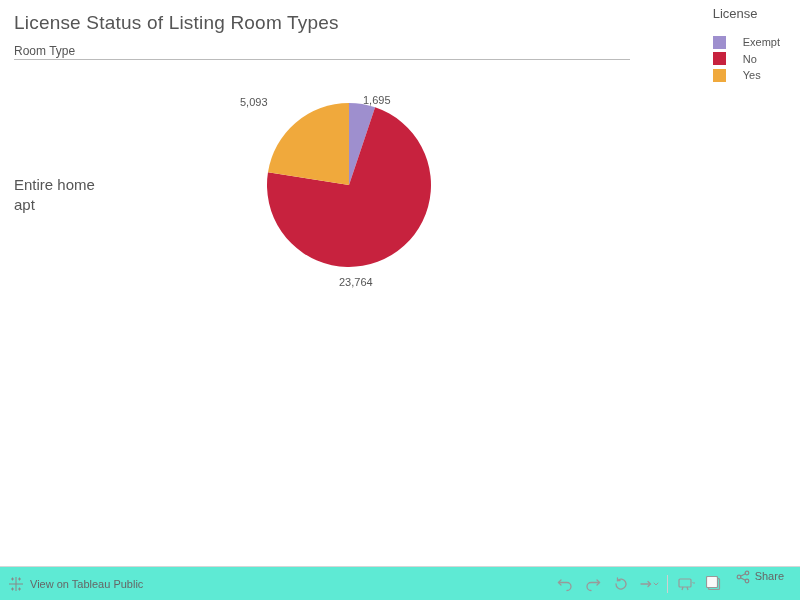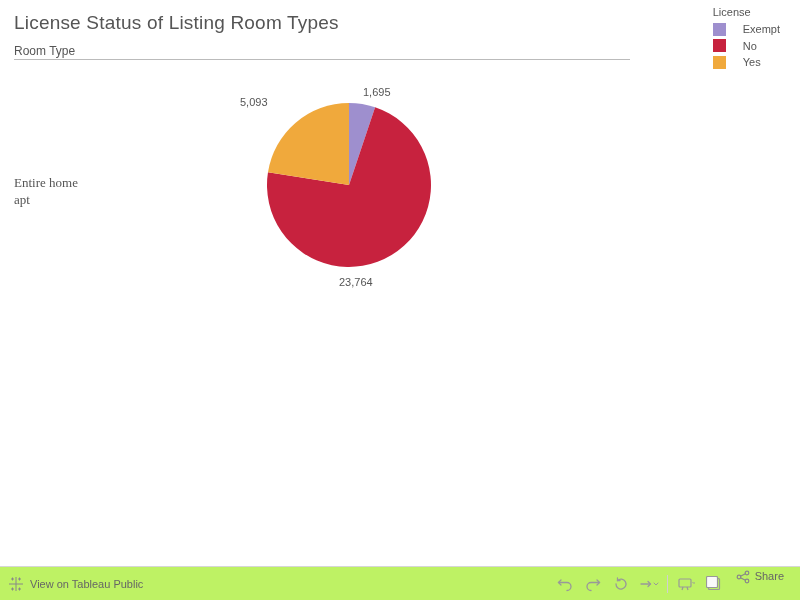--- a/index.html
+++ b/index.html
@@ -37,22 +37,22 @@
     background: #bbb;
   }
   .legend {
     position: absolute;
     right: 20px;
     top: 6px;
     font-size: 11px;
     color: #555;
   }
   .legend-title {
-    font-size: 11px;
-    margin-bottom: 3px;
+    font-size: 13px;
+    margin-bottom: 13px;
     color: #555;
   }
   .legend-item {
     display: flex;
     align-items: center;
     gap: 17px;
     line-height: 1.5;
   }
   .swatch {
     width: 13px;
@@ -66,43 +66,42 @@
     width: 616px;
     height: 495px;
   }
   .row {
     position: relative;
     width: 100%;
   }
   .row-label {
     position: absolute;
     left: 0;
-    font-size: 13px;
+    font-size: 15px;
     color: #555;
     line-height: 1.3;
-    font-family: Liberation Serif, serif;
   }
   .pie-wrap {
     position: absolute;
     left: 250px;
   }
   .datalabel {
     position: absolute;
     font-size: 11px;
     color: #555;
     white-space: nowrap;
   }
   .toolbar {
     position: absolute;
     left: 0;
     bottom: 0;
     width: 800px;
     height: 34px;
     border-top: 1px solid #d6d6d6;
-    background: #bef264;
+    background: #5eead4;
     display: flex;
     align-items: center;
     padding: 0 8px;
     font-size: 11px;
     color: #666;
   }
   .tb-left {
     display: flex;
     align-items: center;
     gap: 6px;
@@ -165,21 +164,21 @@
       <span>Entire home</span><br>
       <span>apt</span>
     </div>
     <div class="pie-wrap" style="top:20px;">
       <svg width="170" height="170" viewBox="-85 -85 170 170" id="pie0">
           <path d="M0 0 L5.021051876504148e-15 -82 A82 82 0 0 1 26.111246323011684 -77.73160757027355 Z" fill="#9e8fce"></path>
           <path d="M0 0 L26.111246323011684 -77.73160757027355 A82 82 0 1 1 -81.01439738455709 -12.675465136122977 Z" fill="#c7223e"></path>
           <path d="M0 0 L-81.01439738455709 -12.675465136122977 A82 82 0 0 1 -1.5063155629512442e-14 -82 Z" fill="#f0a93c"></path>
         </svg>
     </div>
-    <div class="datalabel" style="left:349px; top:6px;">1,695</div>
+    <div class="datalabel" style="left:349px; top:14px;">1,695</div>
     <div class="datalabel" style="left:325px; top:196px;">23,764</div>
     <div class="datalabel" style="left:226px; top:16px;">5,093</div>
   </div>
 
   <div class="row" style="top:280px; height:220px;">
 
     <div class="pie-wrap" style="top:20px;">
       <svg width="170" height="170" viewBox="-85 -85 170 170" id="pie1">
           <path d="M0 0 L5.021051876504148e-15 -82 A82 82 0 0 1 35.748626250623516 -73.7972609328641 Z" fill="#9e8fce"></path>
           <path d="M0 0 L35.748626250623516 -73.7972609328641 A82 82 0 1 1 -61.059953835282826 -54.73282413354102 Z" fill="#c7223e"></path>

